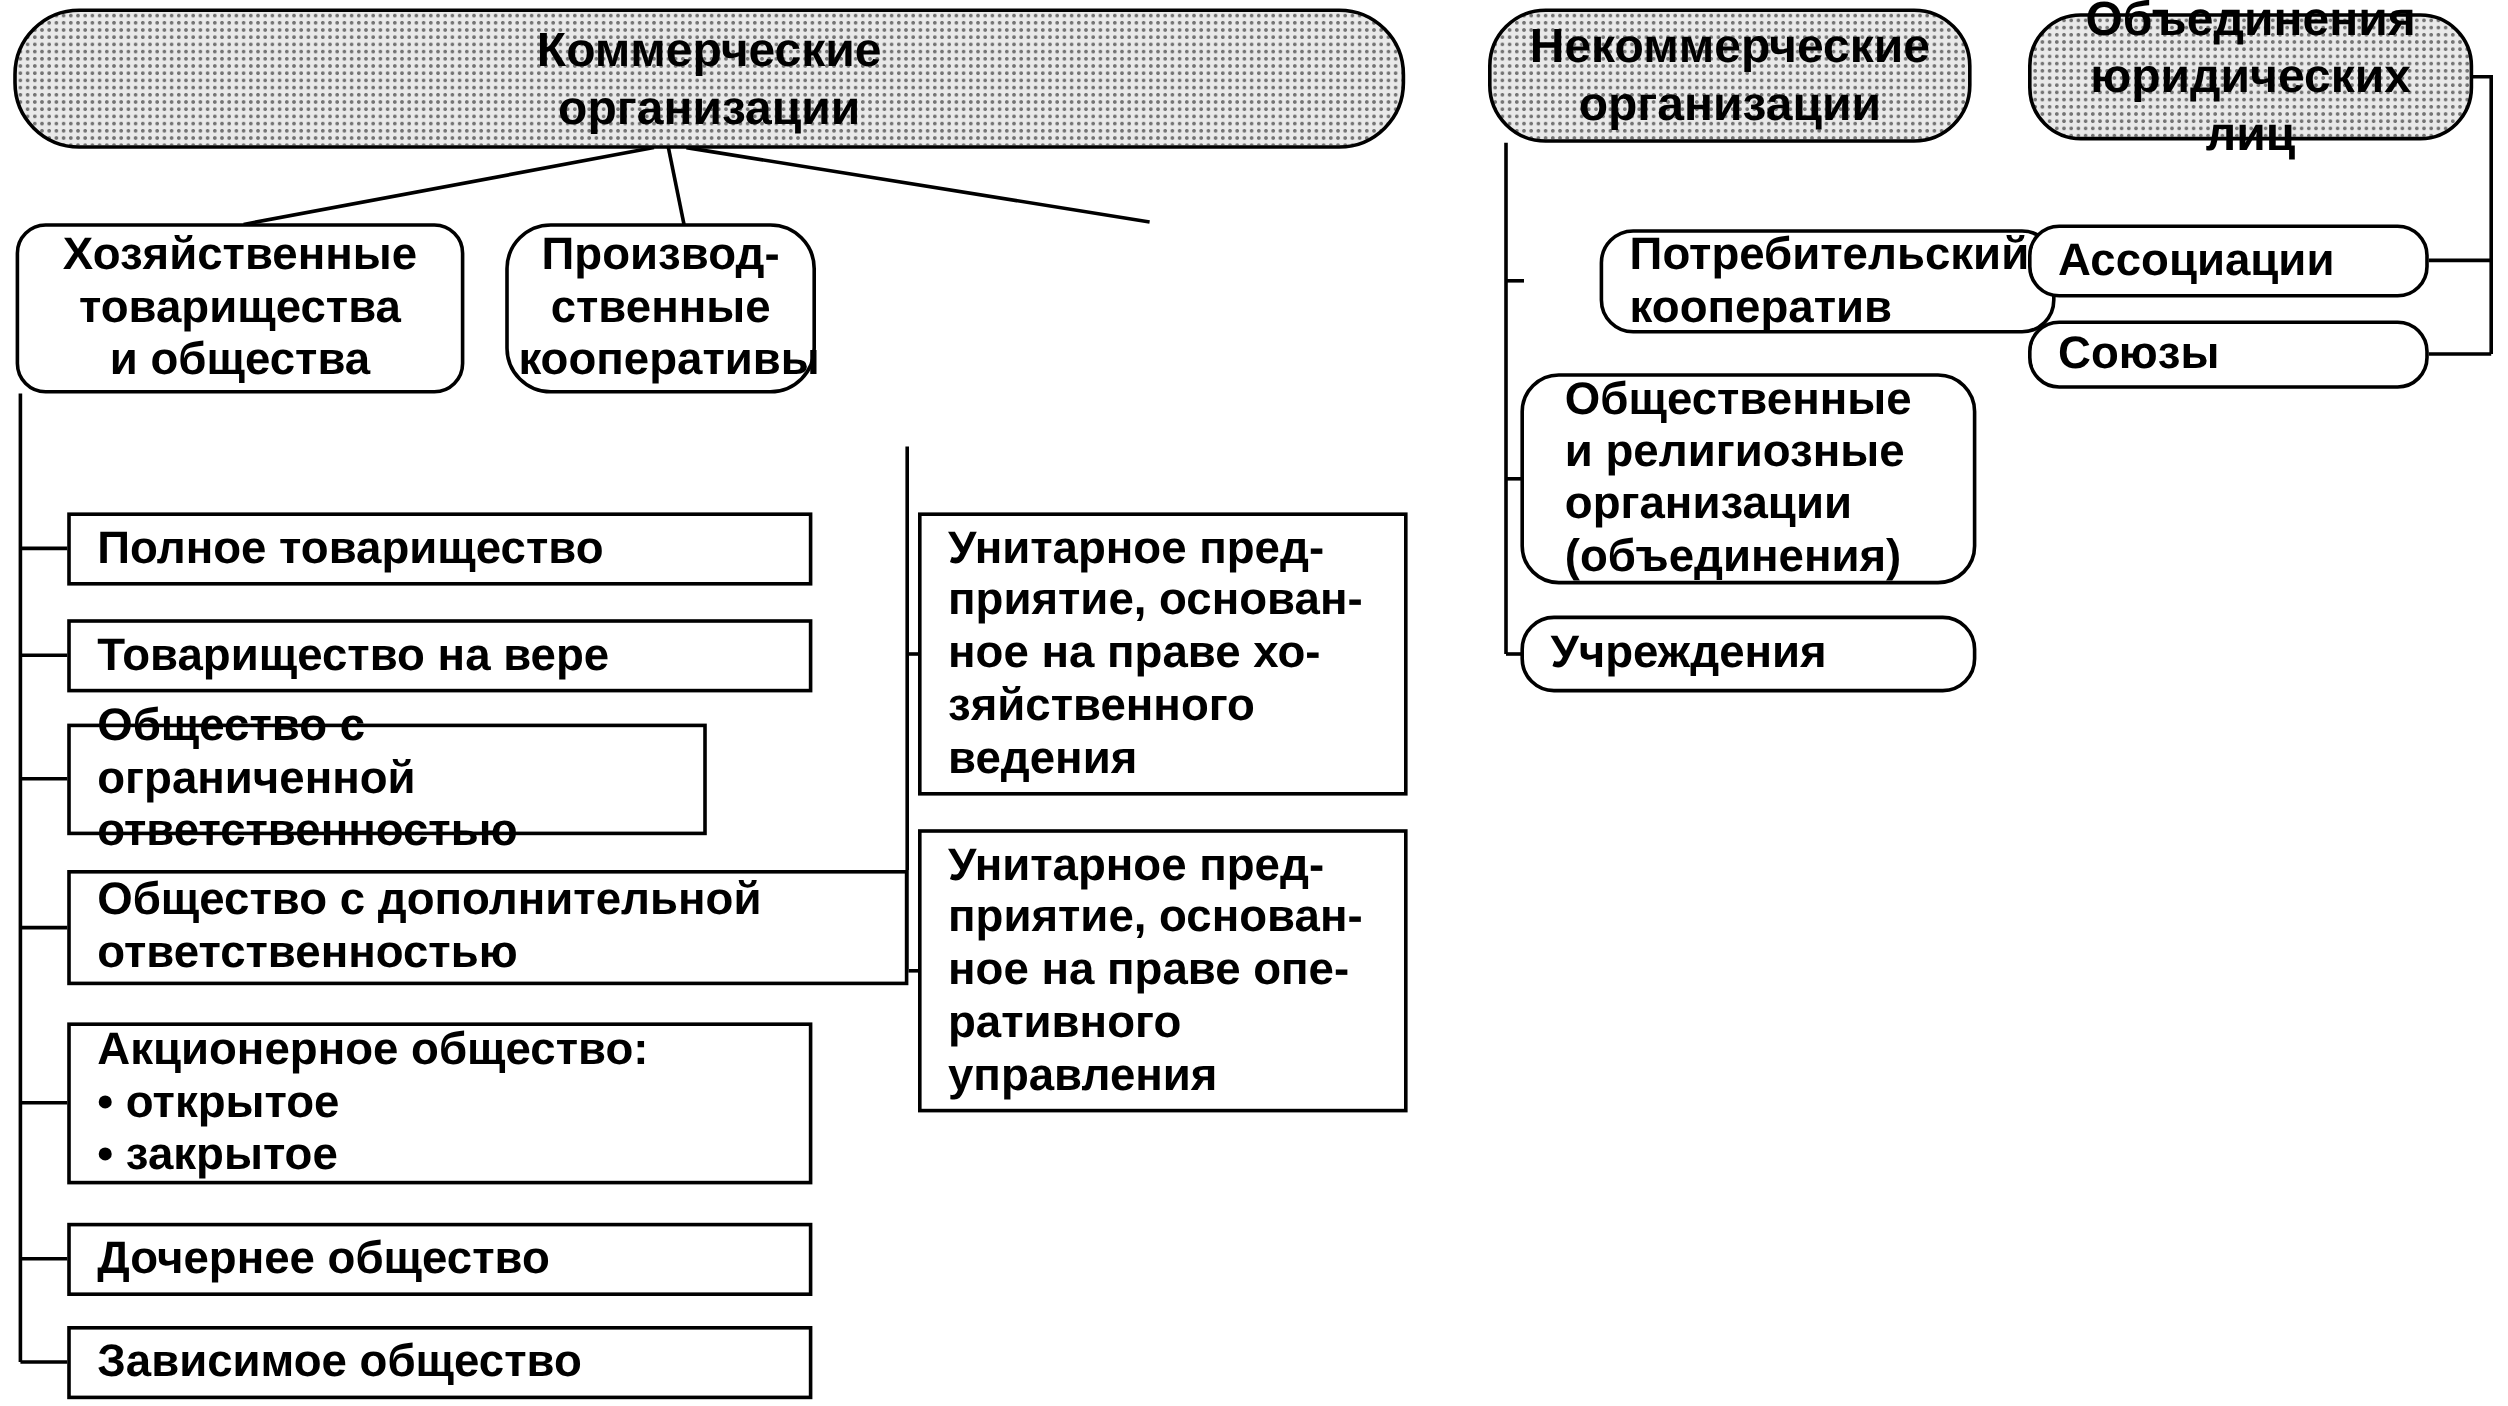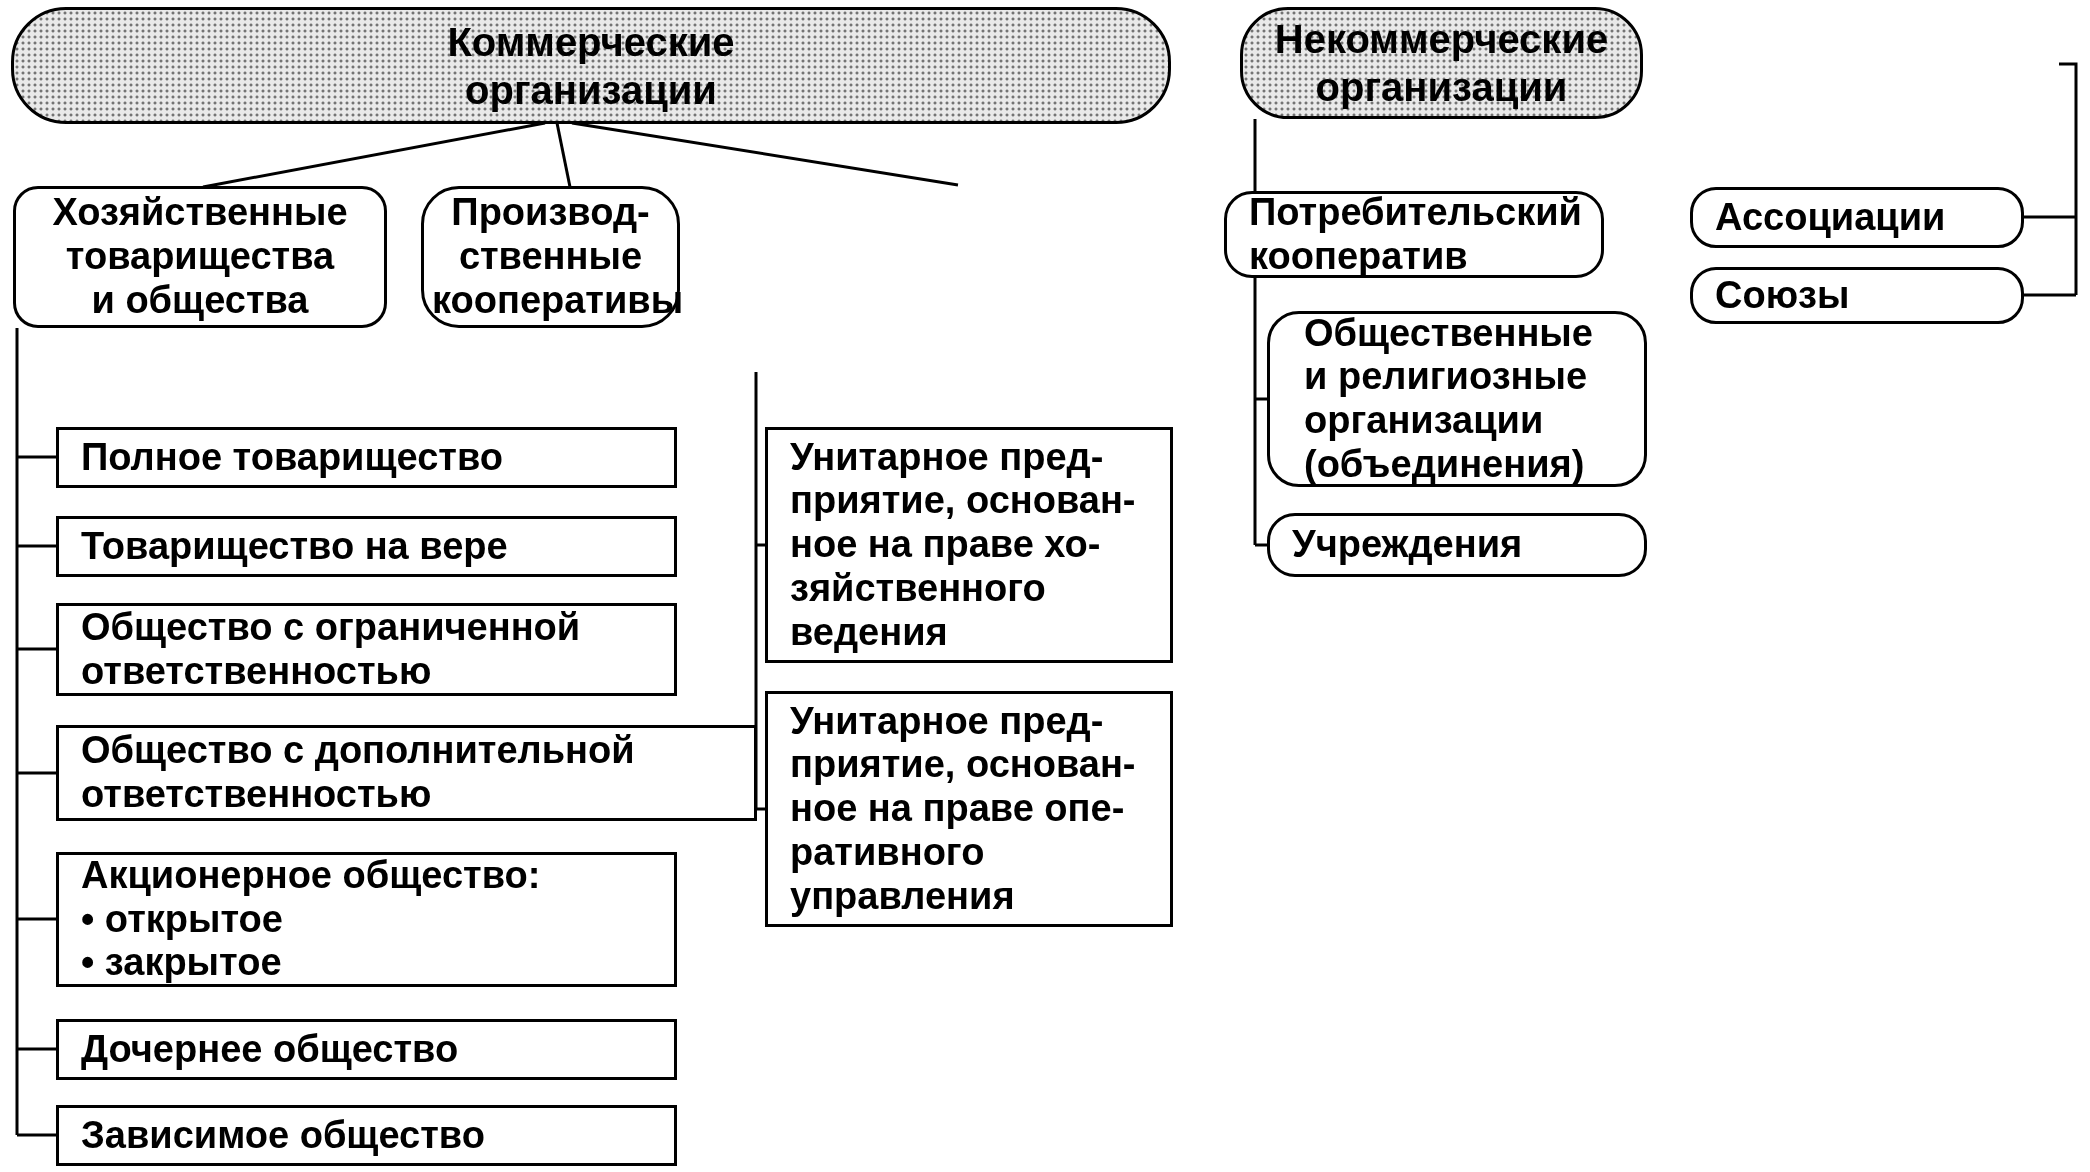--- a/index.html
+++ b/index.html
@@ -59,20 +59,24 @@
   <div class="node center title shaded" style="left:11px;top:7px;width:1160px;height:117px;border-radius:55px;">
     <div class="label">Коммерческие
 организации</div>
   </div>
 
   <div class="node center title shaded" style="left:1240px;top:7px;width:403px;height:112px;border-radius:48px;">
     <div class="label">Некоммерческие
 организации</div>
   </div>
 
+  <div class="node center title shaded" style="left:1690px;top:11px;width:371px;height:106px;border-radius:44px;">
+    <div class="label">Объединения
+юридических лиц</div>
+  </div>
 
   <div class="node center" style="left:13px;top:186px;width:374px;height:142px;border-radius:25px;">
     <div class="label">Хозяйственные
 товарищества
 и общества</div>
   </div>
 
   <div class="node center" style="left:421px;top:186px;width:259px;height:142px;border-radius:38px;">
     <div class="label">Производ-
 ственные
@@ -81,21 +85,21 @@
 
 
   <div class="node left" style="left:56px;top:427px;width:621px;height:61px;">
     <div class="label">Полное товарищество</div>
   </div>
 
   <div class="node left" style="left:56px;top:516px;width:621px;height:61px;">
     <div class="label">Товарищество на вере</div>
   </div>
 
-  <div class="node left" style="left:56px;top:603px;width:621px;height:93px;">
+  <div class="node left" style="left:56px;top:603px;width:533px;height:93px;">
     <div class="label">Общество с ограниченной
 ответственностью</div>
   </div>
 
   <div class="node left" style="left:56px;top:725px;width:701px;height:96px;">
     <div class="label">Общество с дополнительной
 ответственностью</div>
   </div>
 
   <div class="node left" style="left:56px;top:852px;width:621px;height:135px;">
@@ -121,21 +125,21 @@
   </div>
 
   <div class="node left" style="left:765px;top:691px;width:408px;height:236px;">
     <div class="label">Унитарное пред-
 приятие, основан-
 ное на праве опе-
 ративного
 управления</div>
   </div>
 
-  <div class="node left" style="left:1224px;top:191px;width:380px;height:87px;border-radius:28px;">
+  <div class="node left" style="left:1333px;top:191px;width:380px;height:87px;border-radius:28px;">
     <div class="label">Потребительский
 кооператив</div>
   </div>
 
   <div class="node left" style="left:1267px;top:311px;width:380px;height:176px;border-radius:32px;padding-left:12px;">
     <div class="label">Общественные
 и религиозные
 организации
 (объединения)</div>
   </div>

